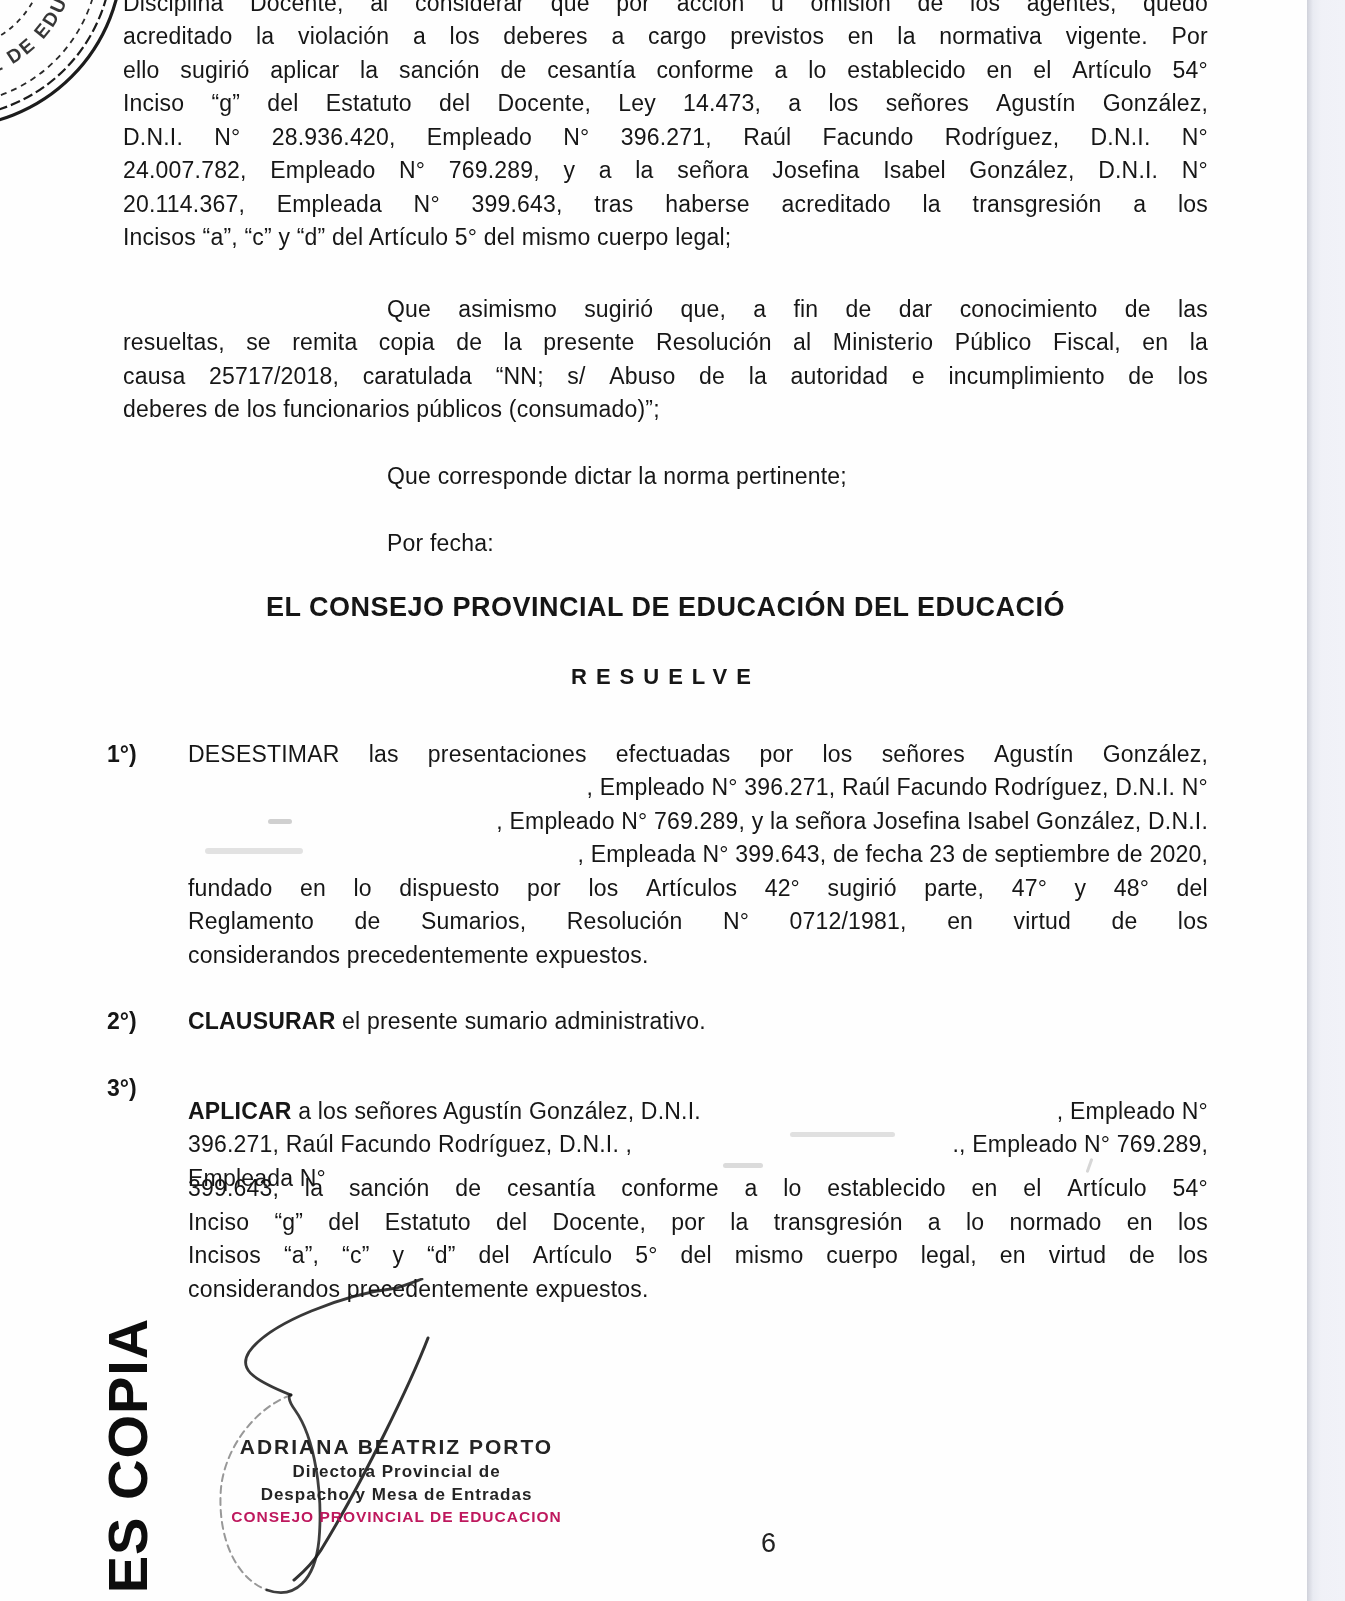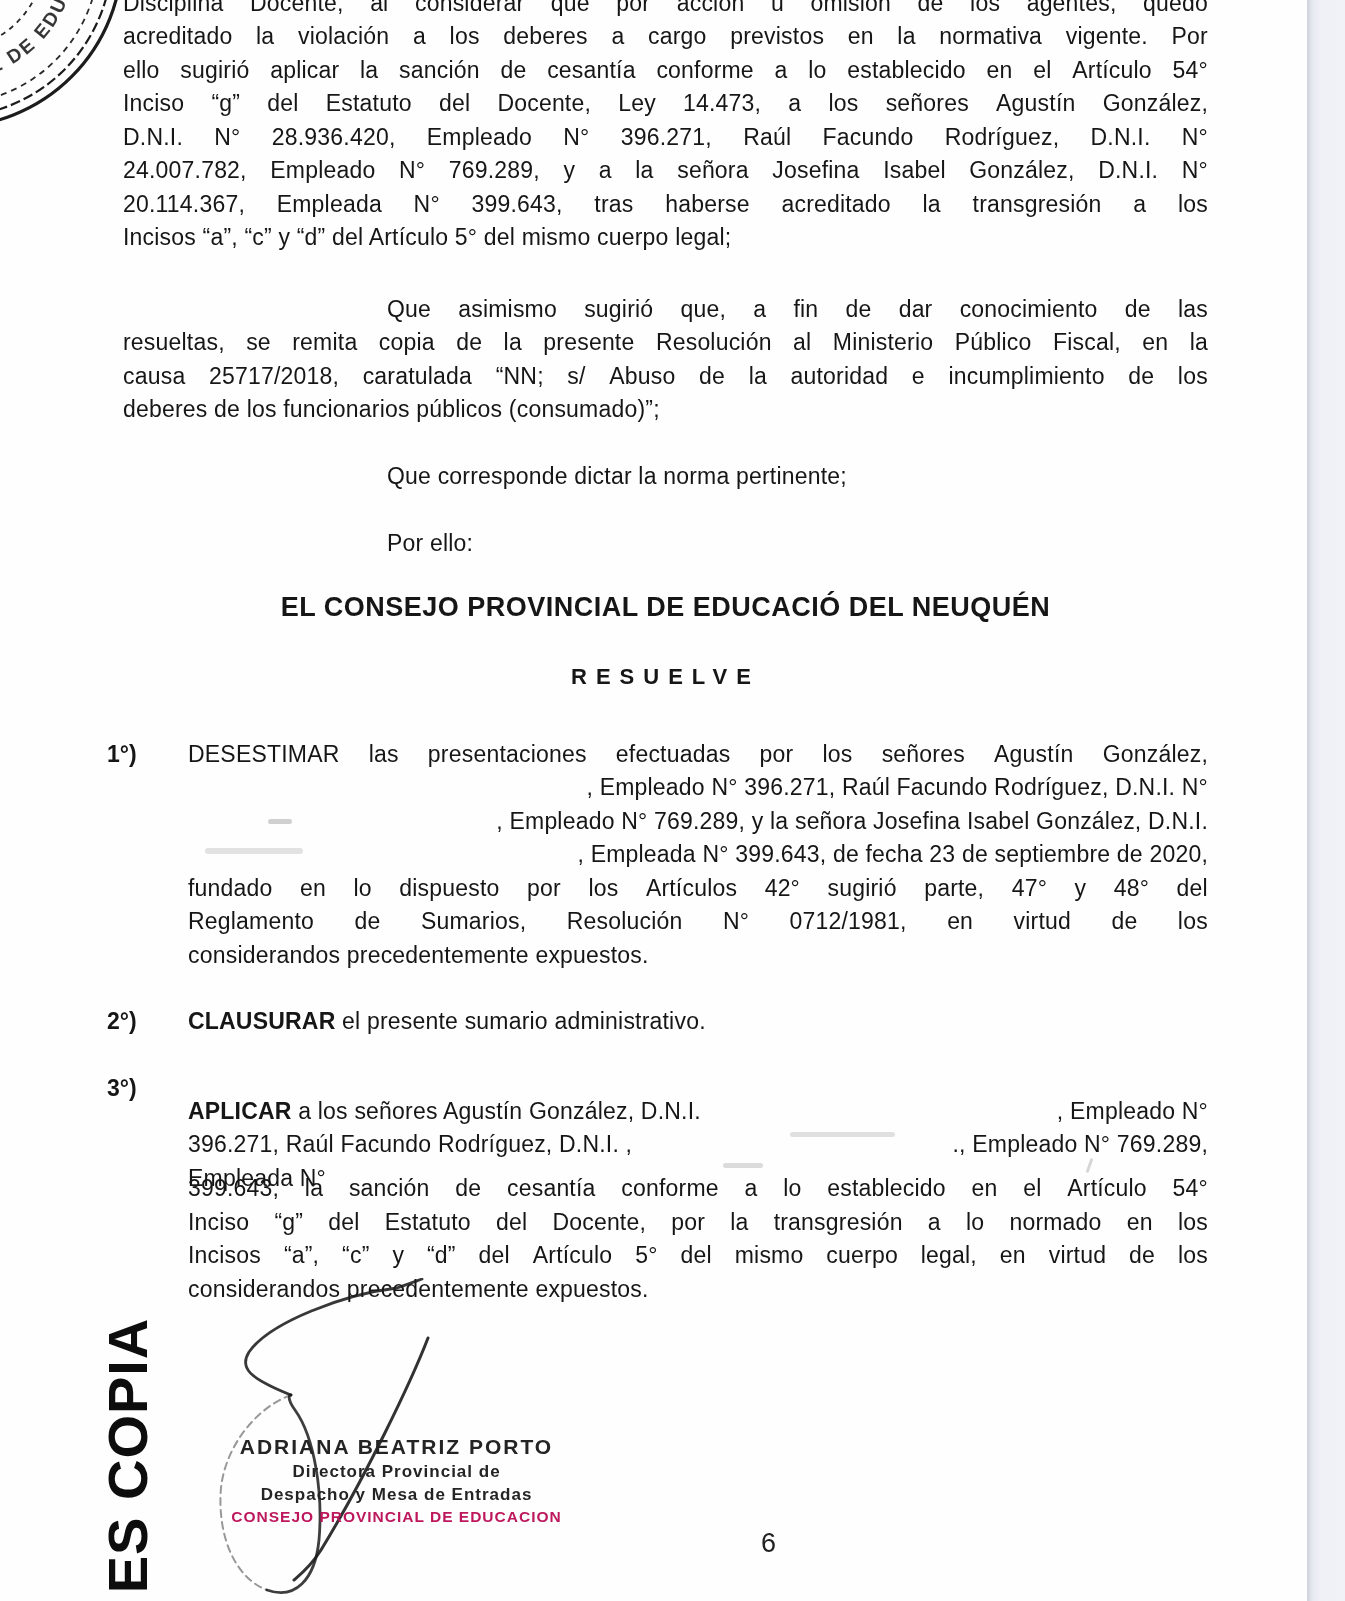--- a/index.html
+++ b/index.html
@@ -226,24 +226,24 @@
         <span>incumplimiento</span>
         <span>de</span>
         <span>los</span>
       </div>
       <div class="ln l">deberes de los funcionarios públicos (consumado)”;</div>
     </div>
   <div class="par" id="para-3">
       <div class="ln l ind">Que corresponde dictar la norma pertinente;</div>
     </div>
   <div class="par" id="para-4">
-      <div class="ln l ind">Por ello:</div>
+      <div class="ln l ind">Por fecha:</div>
     </div>
 
-  <div class="heading" id="org-heading">EL CONSEJO PROVINCIAL DE EDUCACIÓ DEL NEUQUÉN</div>
+  <div class="heading" id="org-heading">EL CONSEJO PROVINCIAL DE EDUCACIÓN DEL EDUCACIÓ</div>
   <div class="heading" id="resuelve-heading">RESUELVE</div>
 
   <div class="item" id="item-1">
     <div class="num">1°)</div>
     <div class="ilines">
         <div class="ln j">
           <span style="font-weight: normal;">DESESTIMAR</span>
           <span>las</span>
           <span>presentaciones</span>
           <span>efectuadas</span>

